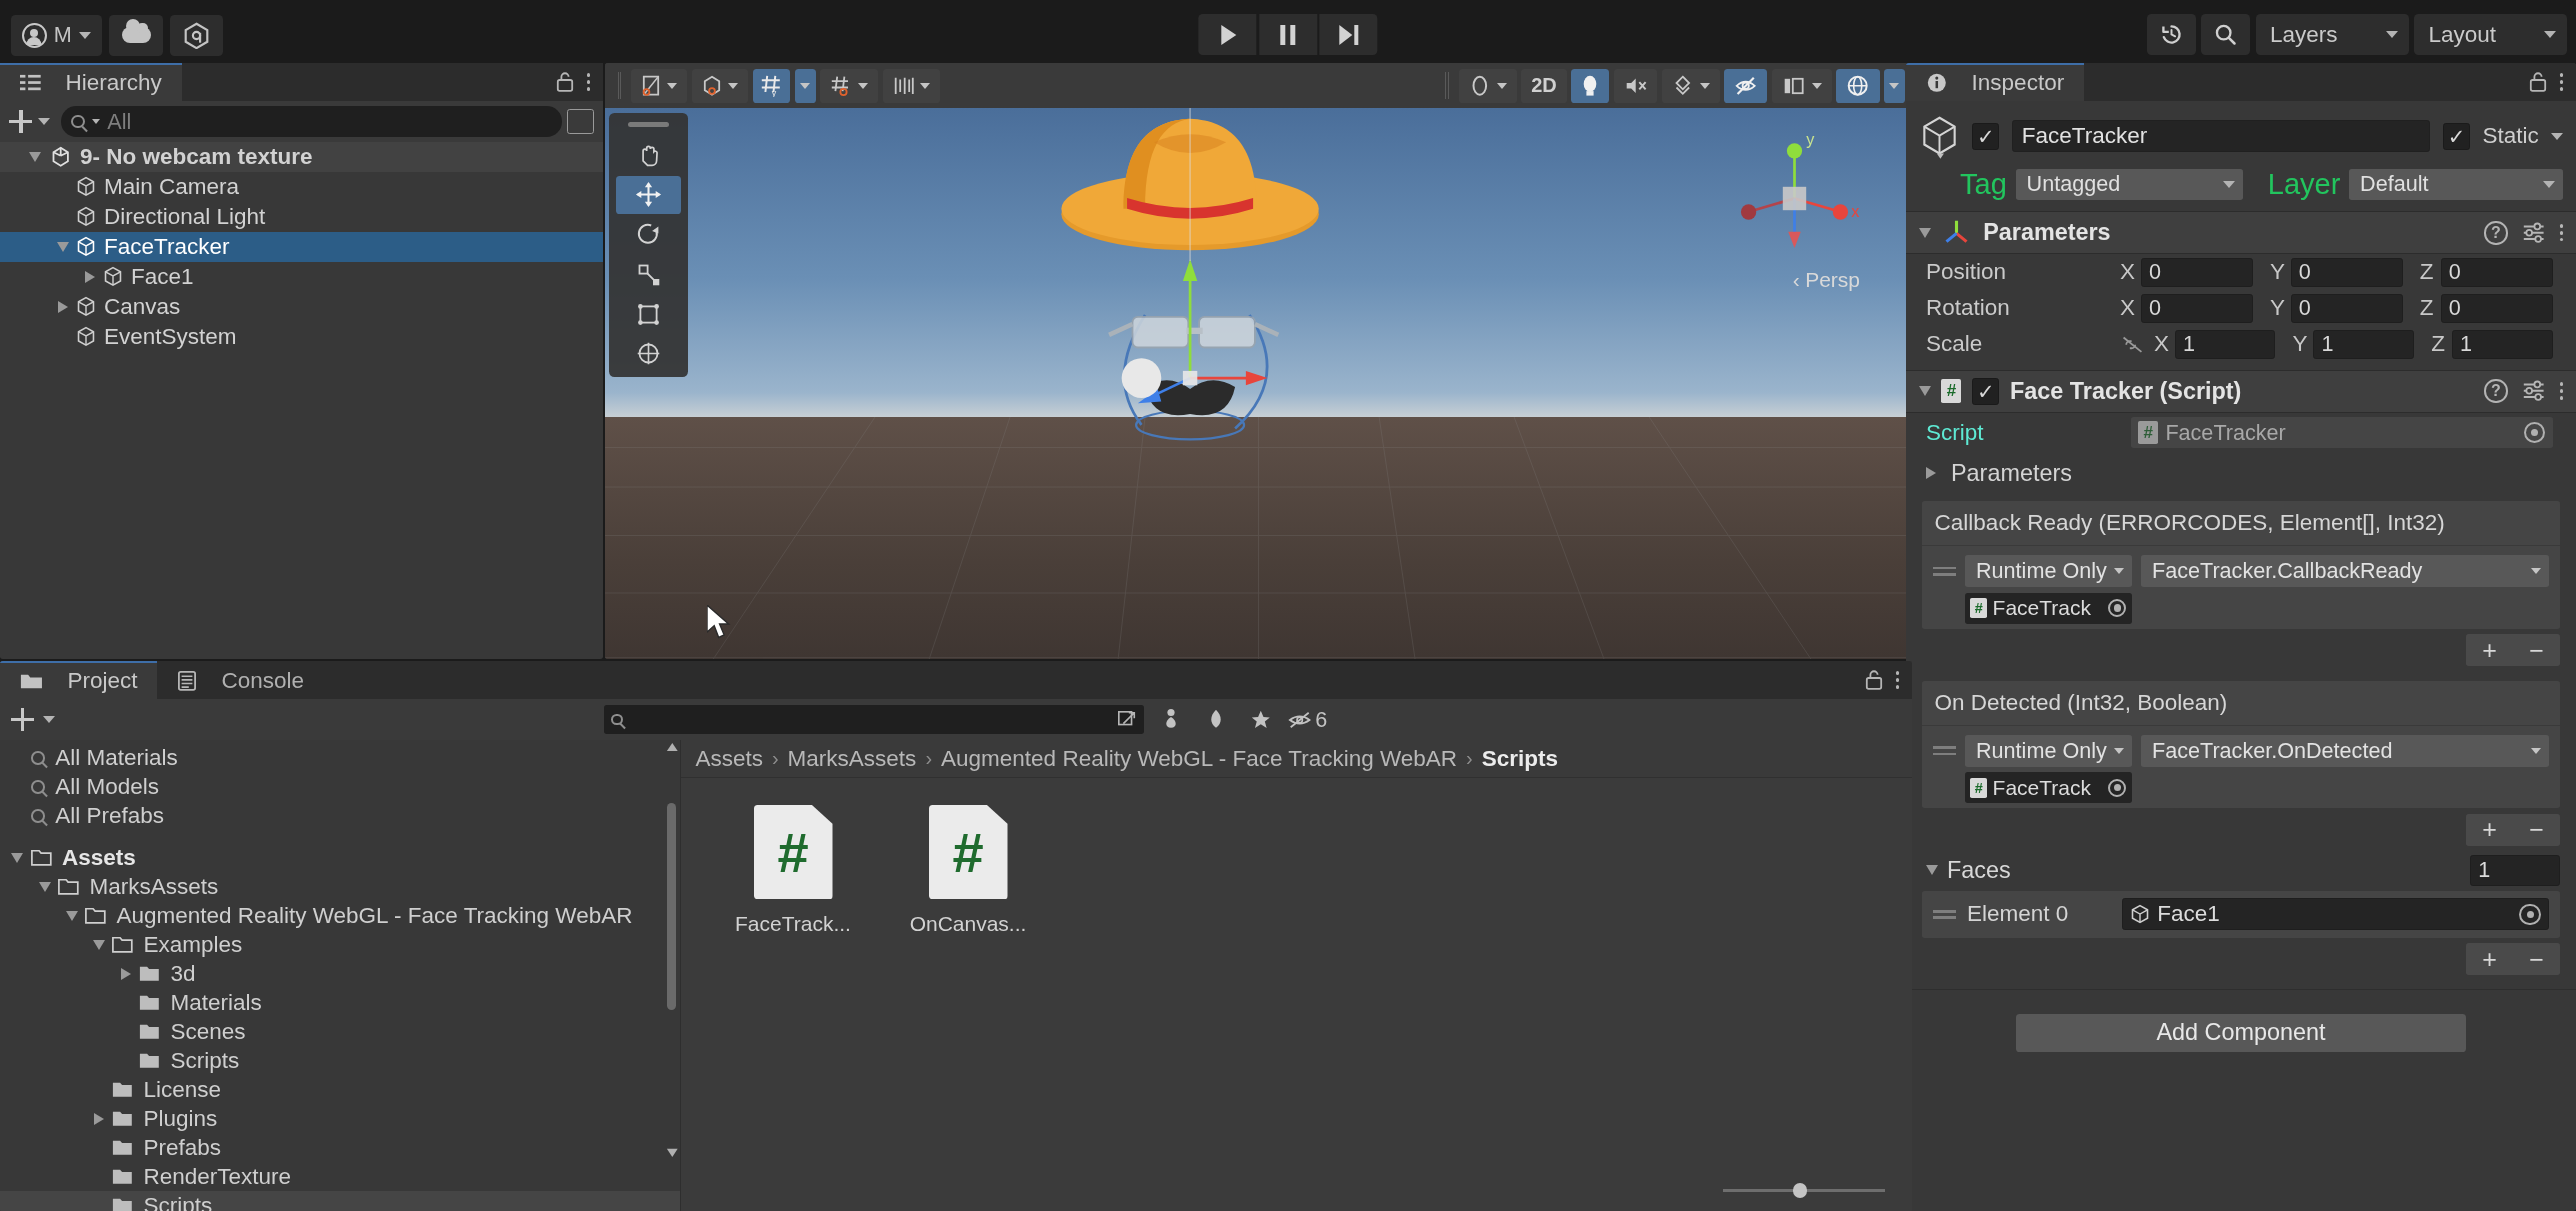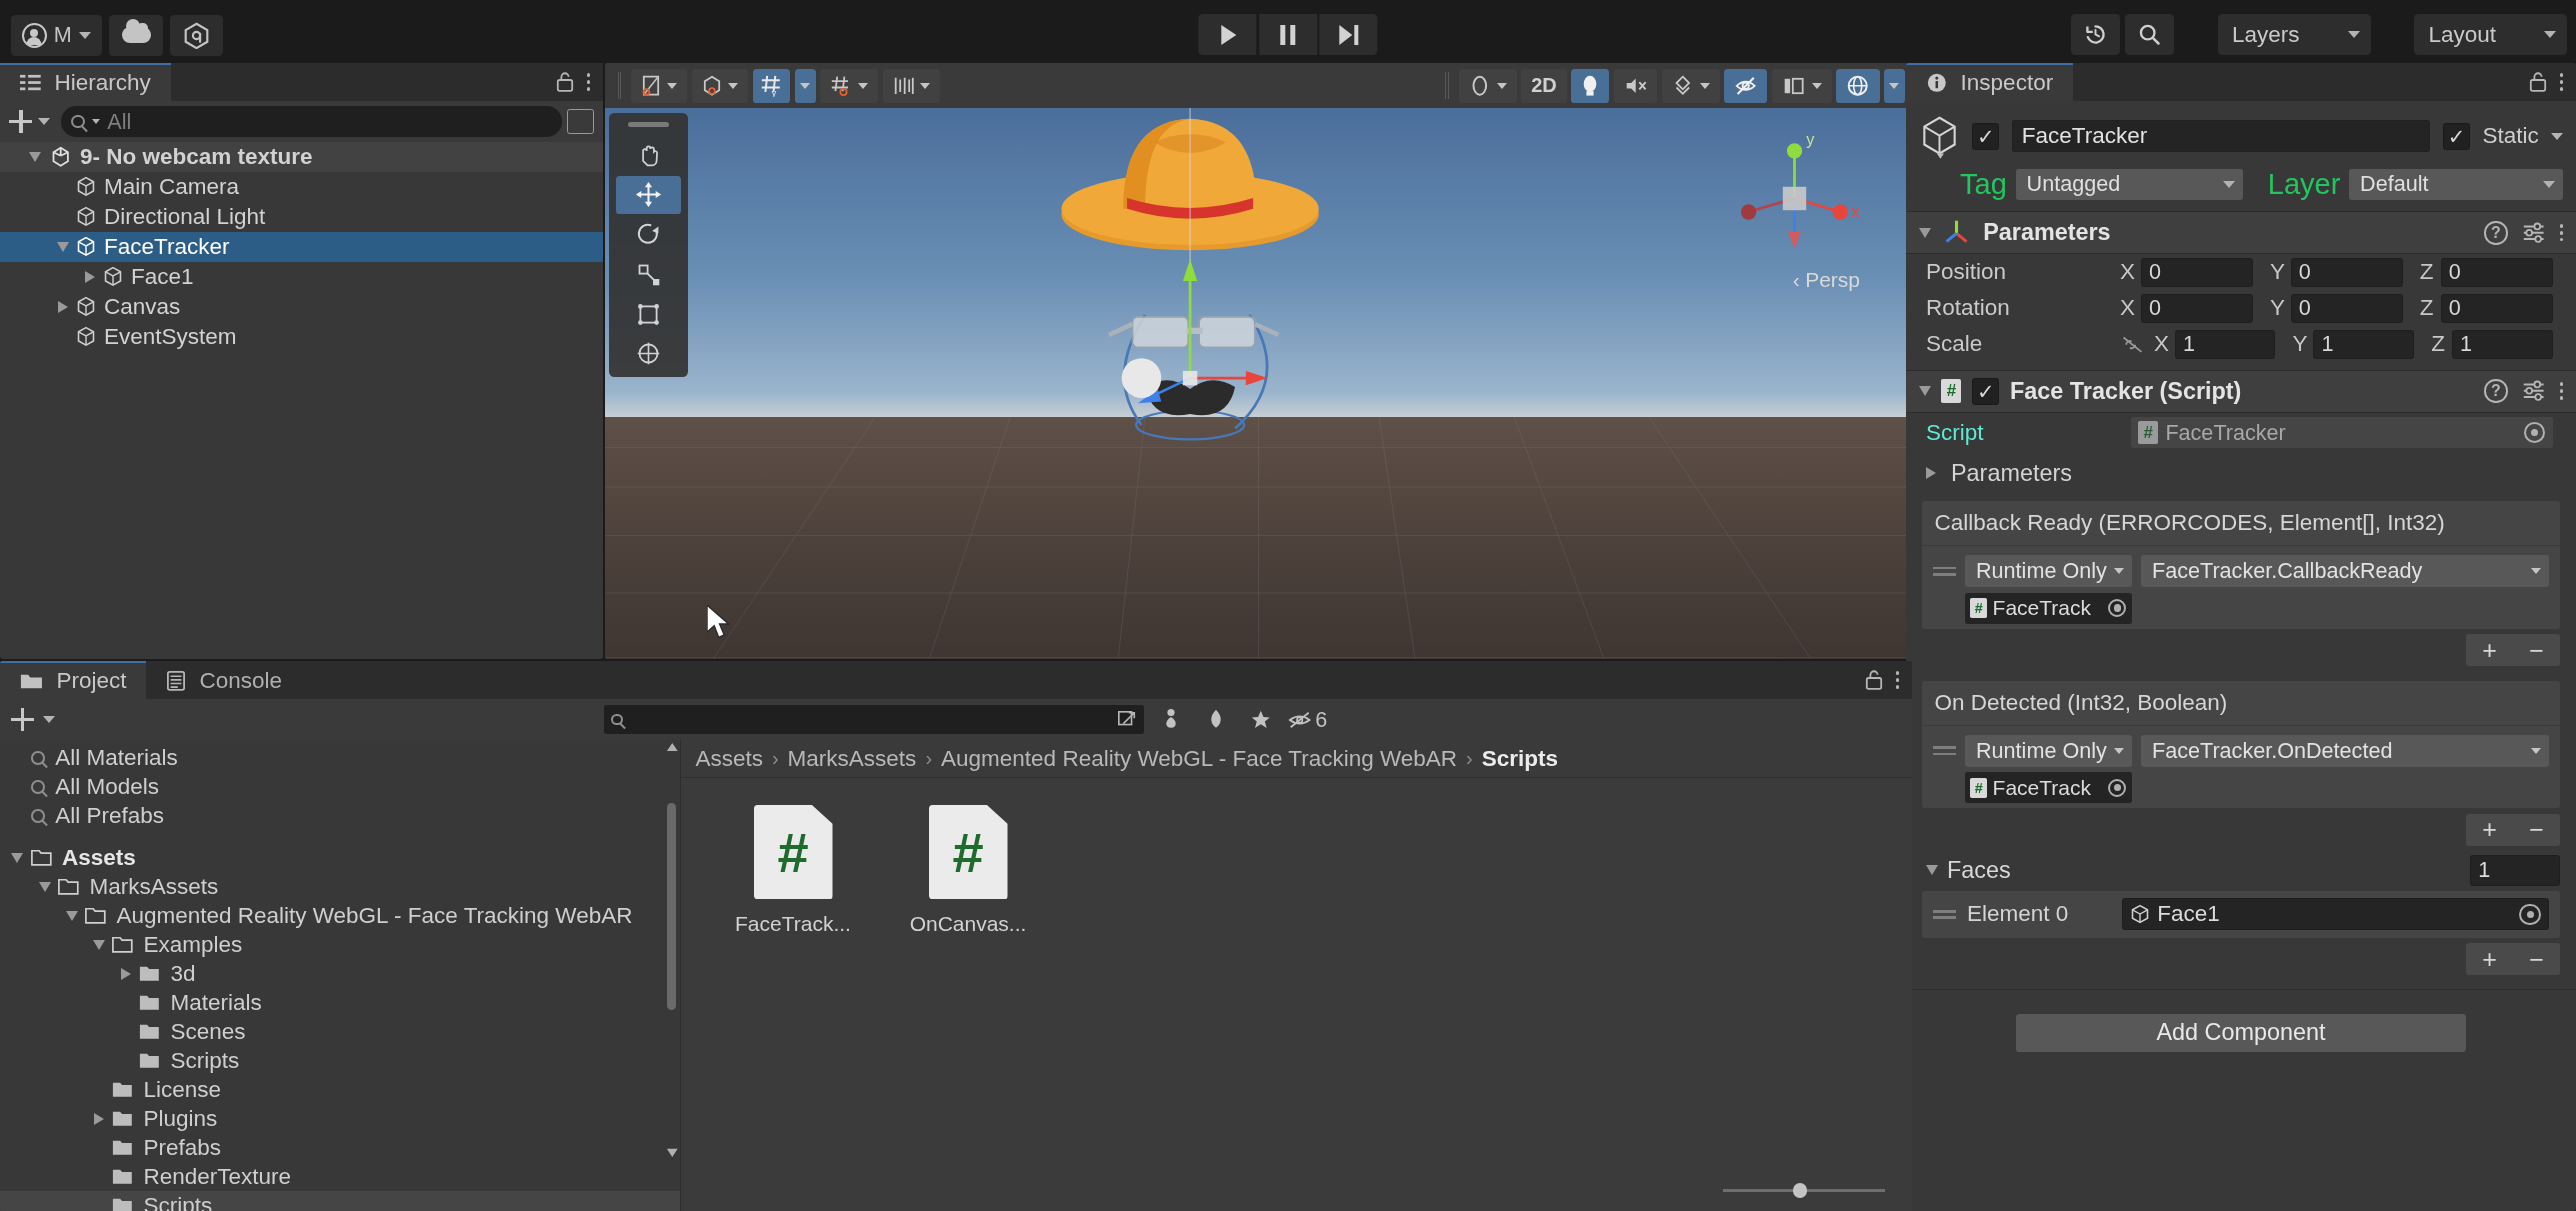--- a/index.html
+++ b/index.html
@@ -74,34 +74,34 @@
   .tb-right {
     position: absolute; right: 9px; top: 14.4px; display: flex; gap: 5.4px; align-items: center;
   }
   .tb-sq {
     width: 49px; height: 41px; background: #2d2d2d; border-radius: 4.5px;
     display: flex; align-items: center; justify-content: center;
   }
   .tb-drop {
     height: 41px; background: #2d2d2d; border-radius: 4.5px;
     display: flex; align-items: center; justify-content: space-between;
-    padding: 0 10.8px 0 14.4px; font-size: 22.5px; color: #cacaca; min-width: 153px; margin-left: 38px;
+    padding: 0 10.8px 0 14.4px; font-size: 22.5px; color: #cacaca; min-width: 153px;
   }
 
   
   .hierarchy {
     position: absolute; left: 0; top: 63px; width: 603px; height: 596px;
     background: #383838; border-radius: 2.7px;
   }
   .panel-tabbar {
     height: 38px; background: #2c2c2c; display: flex; align-items: stretch;
     position: relative;
   }
   .panel-tab {
-    display: flex; align-items: center; gap: 13px; padding: 0 20px;
+    display: flex; align-items: center; gap: 24px; padding: 0 20px;
     font-size: 22.5px; color: #c9c9c9; background: #3a3a3a;
     border-top: 2.7px solid #3e6ea8; position: relative;
   }
   .panel-tab.inactive { background: #2c2c2c; border-top: 2.7px solid transparent; color: #b0b0b0; }
   .tab-icons-right { margin-left: auto; display: flex; align-items: center; gap: 12.6px; padding-right: 12.6px; }
   .kebab { display:flex; flex-direction:column; gap:3.2px; }
   .kebab i { width:3.6px; height:3.6px; border-radius:50%; background:#b6b6b6; display:block; }
 
   .hier-toolrow {
     height: 41px; display: flex; align-items: center; gap: 5.4px; padding: 0 9px;

